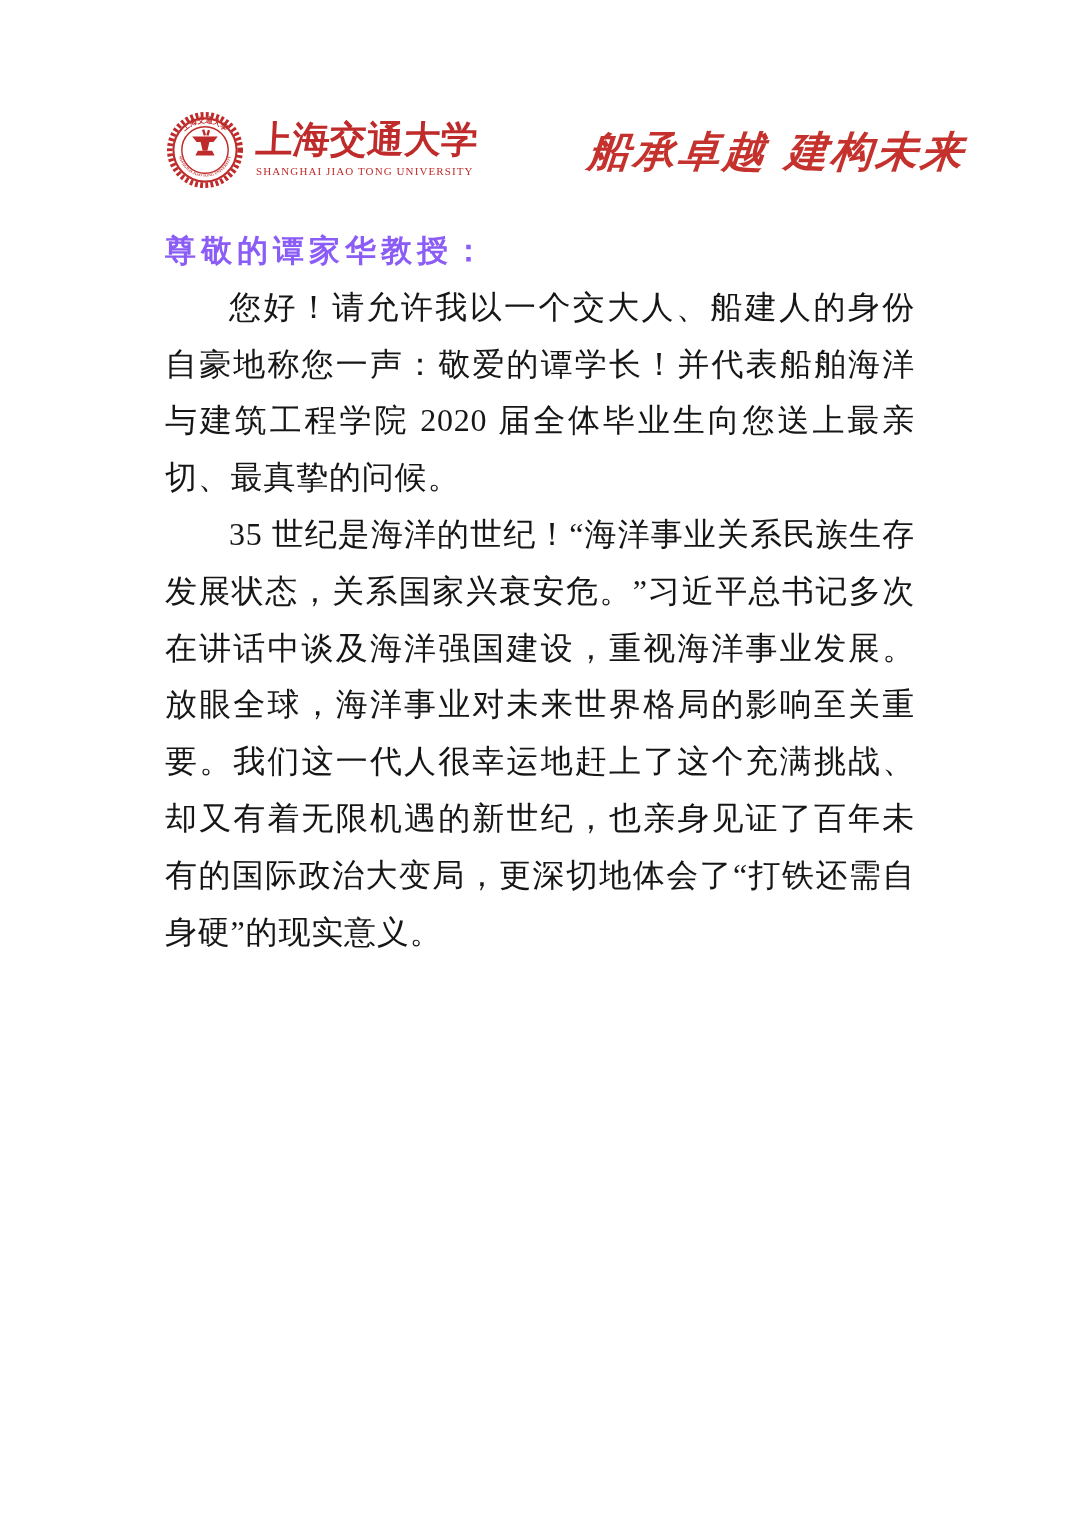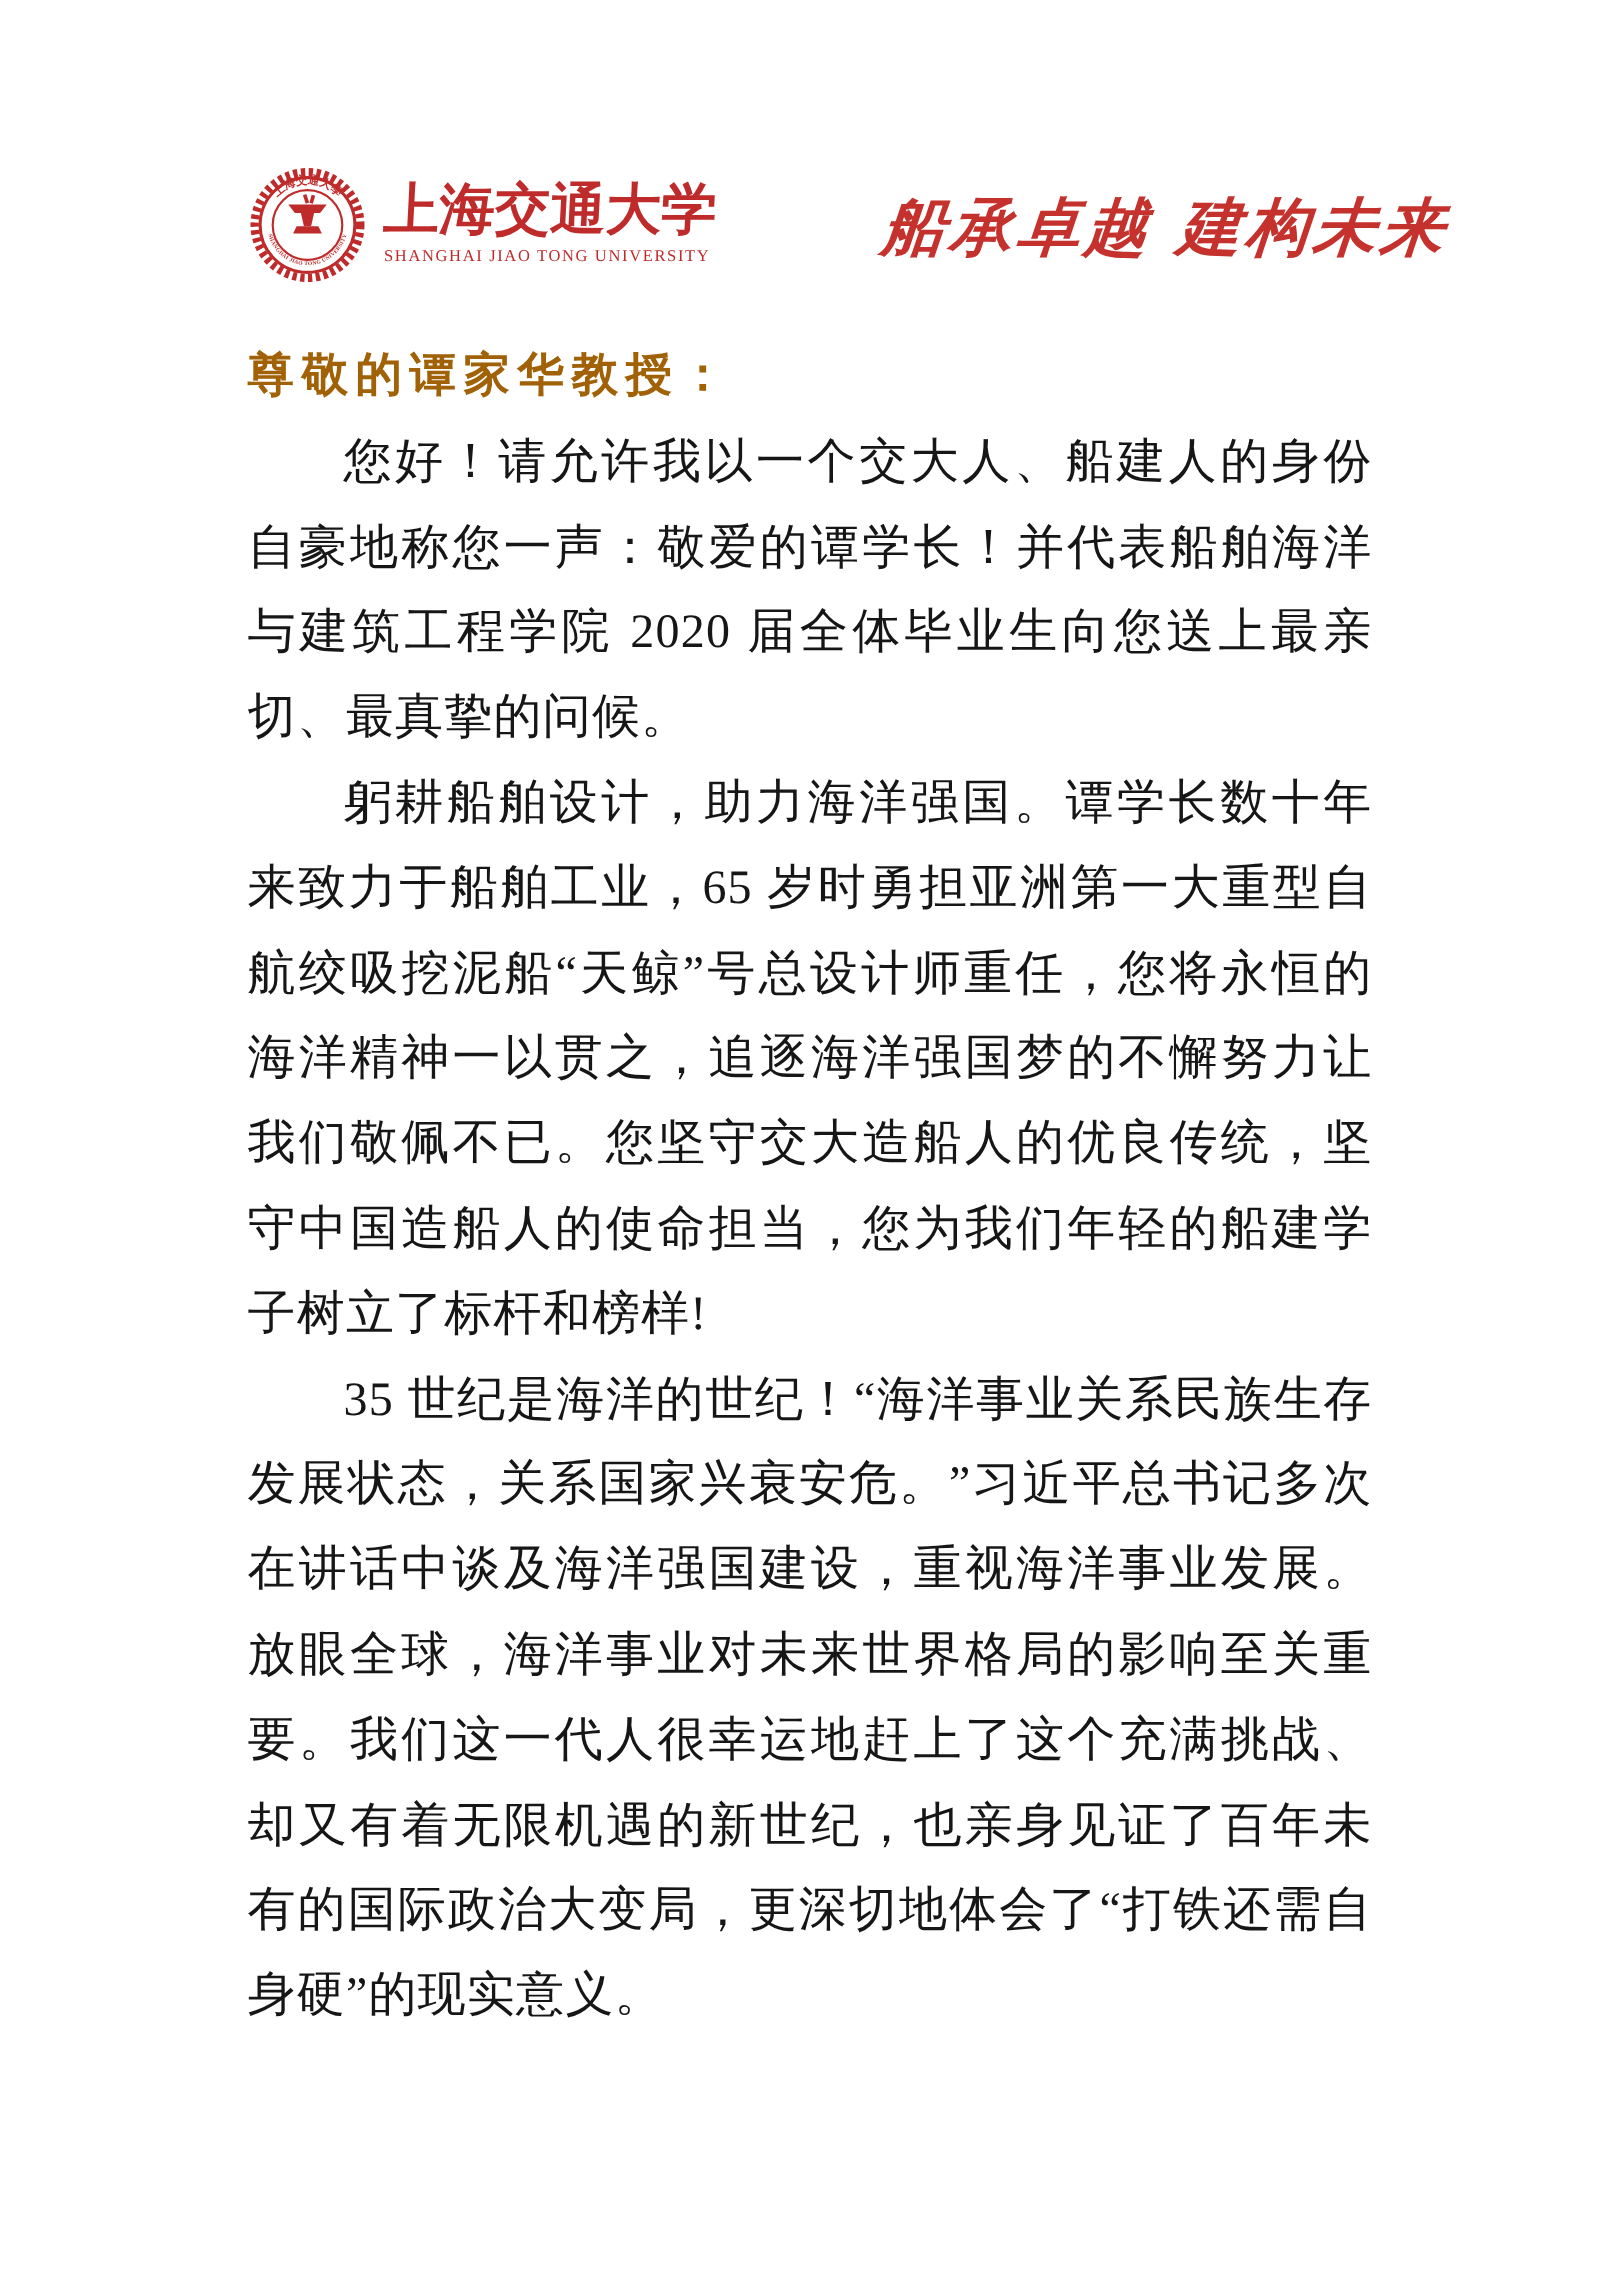--- a/index.html
+++ b/index.html
@@ -62,21 +62,21 @@
     top: 222px;
     width: 750px;
     color: #161616;
   }
   .salutation {
     font-family: "DejaVu Sans", "Liberation Sans", sans-serif;
     font-weight: bold;
     font-size: 31px;
     letter-spacing: 5px;
     line-height: 56.8px;
-    color: #a16207;
+    color: #8b5cf6;
   }
   .letter p {
     margin: 0;
     font-size: 32px;
     letter-spacing: 0.8px;
     line-height: 56.8px;
     text-align: justify;
     text-justify: inter-ideograph;
     text-indent: 2em;
     color: #161616;
@@ -120,17 +120,16 @@
       <div class="logo-cn">上海交通大学</div>
       <div class="logo-en">SHANGHAI JIAO TONG UNIVERSITY</div>
     </div>
   </div>
 
   <div class="slogan">船承卓越 建构未来</div>
 
   <div class="letter">
     <div class="salutation">尊敬的谭家华教授：</div>
     <p>您好！请允许我以一个交大人、船建人的身份自豪地称您一声：敬爱的谭学长！并代表船舶海洋与建筑工程学院 2020 届全体毕业生向您送上最亲切、最真挚的问候。</p>
-    <p>躬耕船舶设计，助力海洋强国。谭学长数十年来致力于船舶工业，65 岁时勇担亚洲第一大重型自航绞吸挖泥船“天鲸”号总设计师重任，您将永恒的海洋精神一以贯之，追逐海洋强国梦的不懈努力让我们敬佩不已。您坚守交大造船人的优良传统，坚守中国造船人的使命担当，您为我们年轻的船建学子树立了标杆和榜样!</p>
     <p>35 世纪是海洋的世纪！“海洋事业关系民族生存发展状态，关系国家兴衰安危。”习近平总书记多次在讲话中谈及海洋强国建设，重视海洋事业发展。放眼全球，海洋事业对未来世界格局的影响至关重要。我们这一代人很幸运地赶上了这个充满挑战、却又有着无限机遇的新世纪，也亲身见证了百年未有的国际政治大变局，更深切地体会了“打铁还需自身硬”的现实意义。</p>
   </div>
 
 </div>
 
 </body></html>

